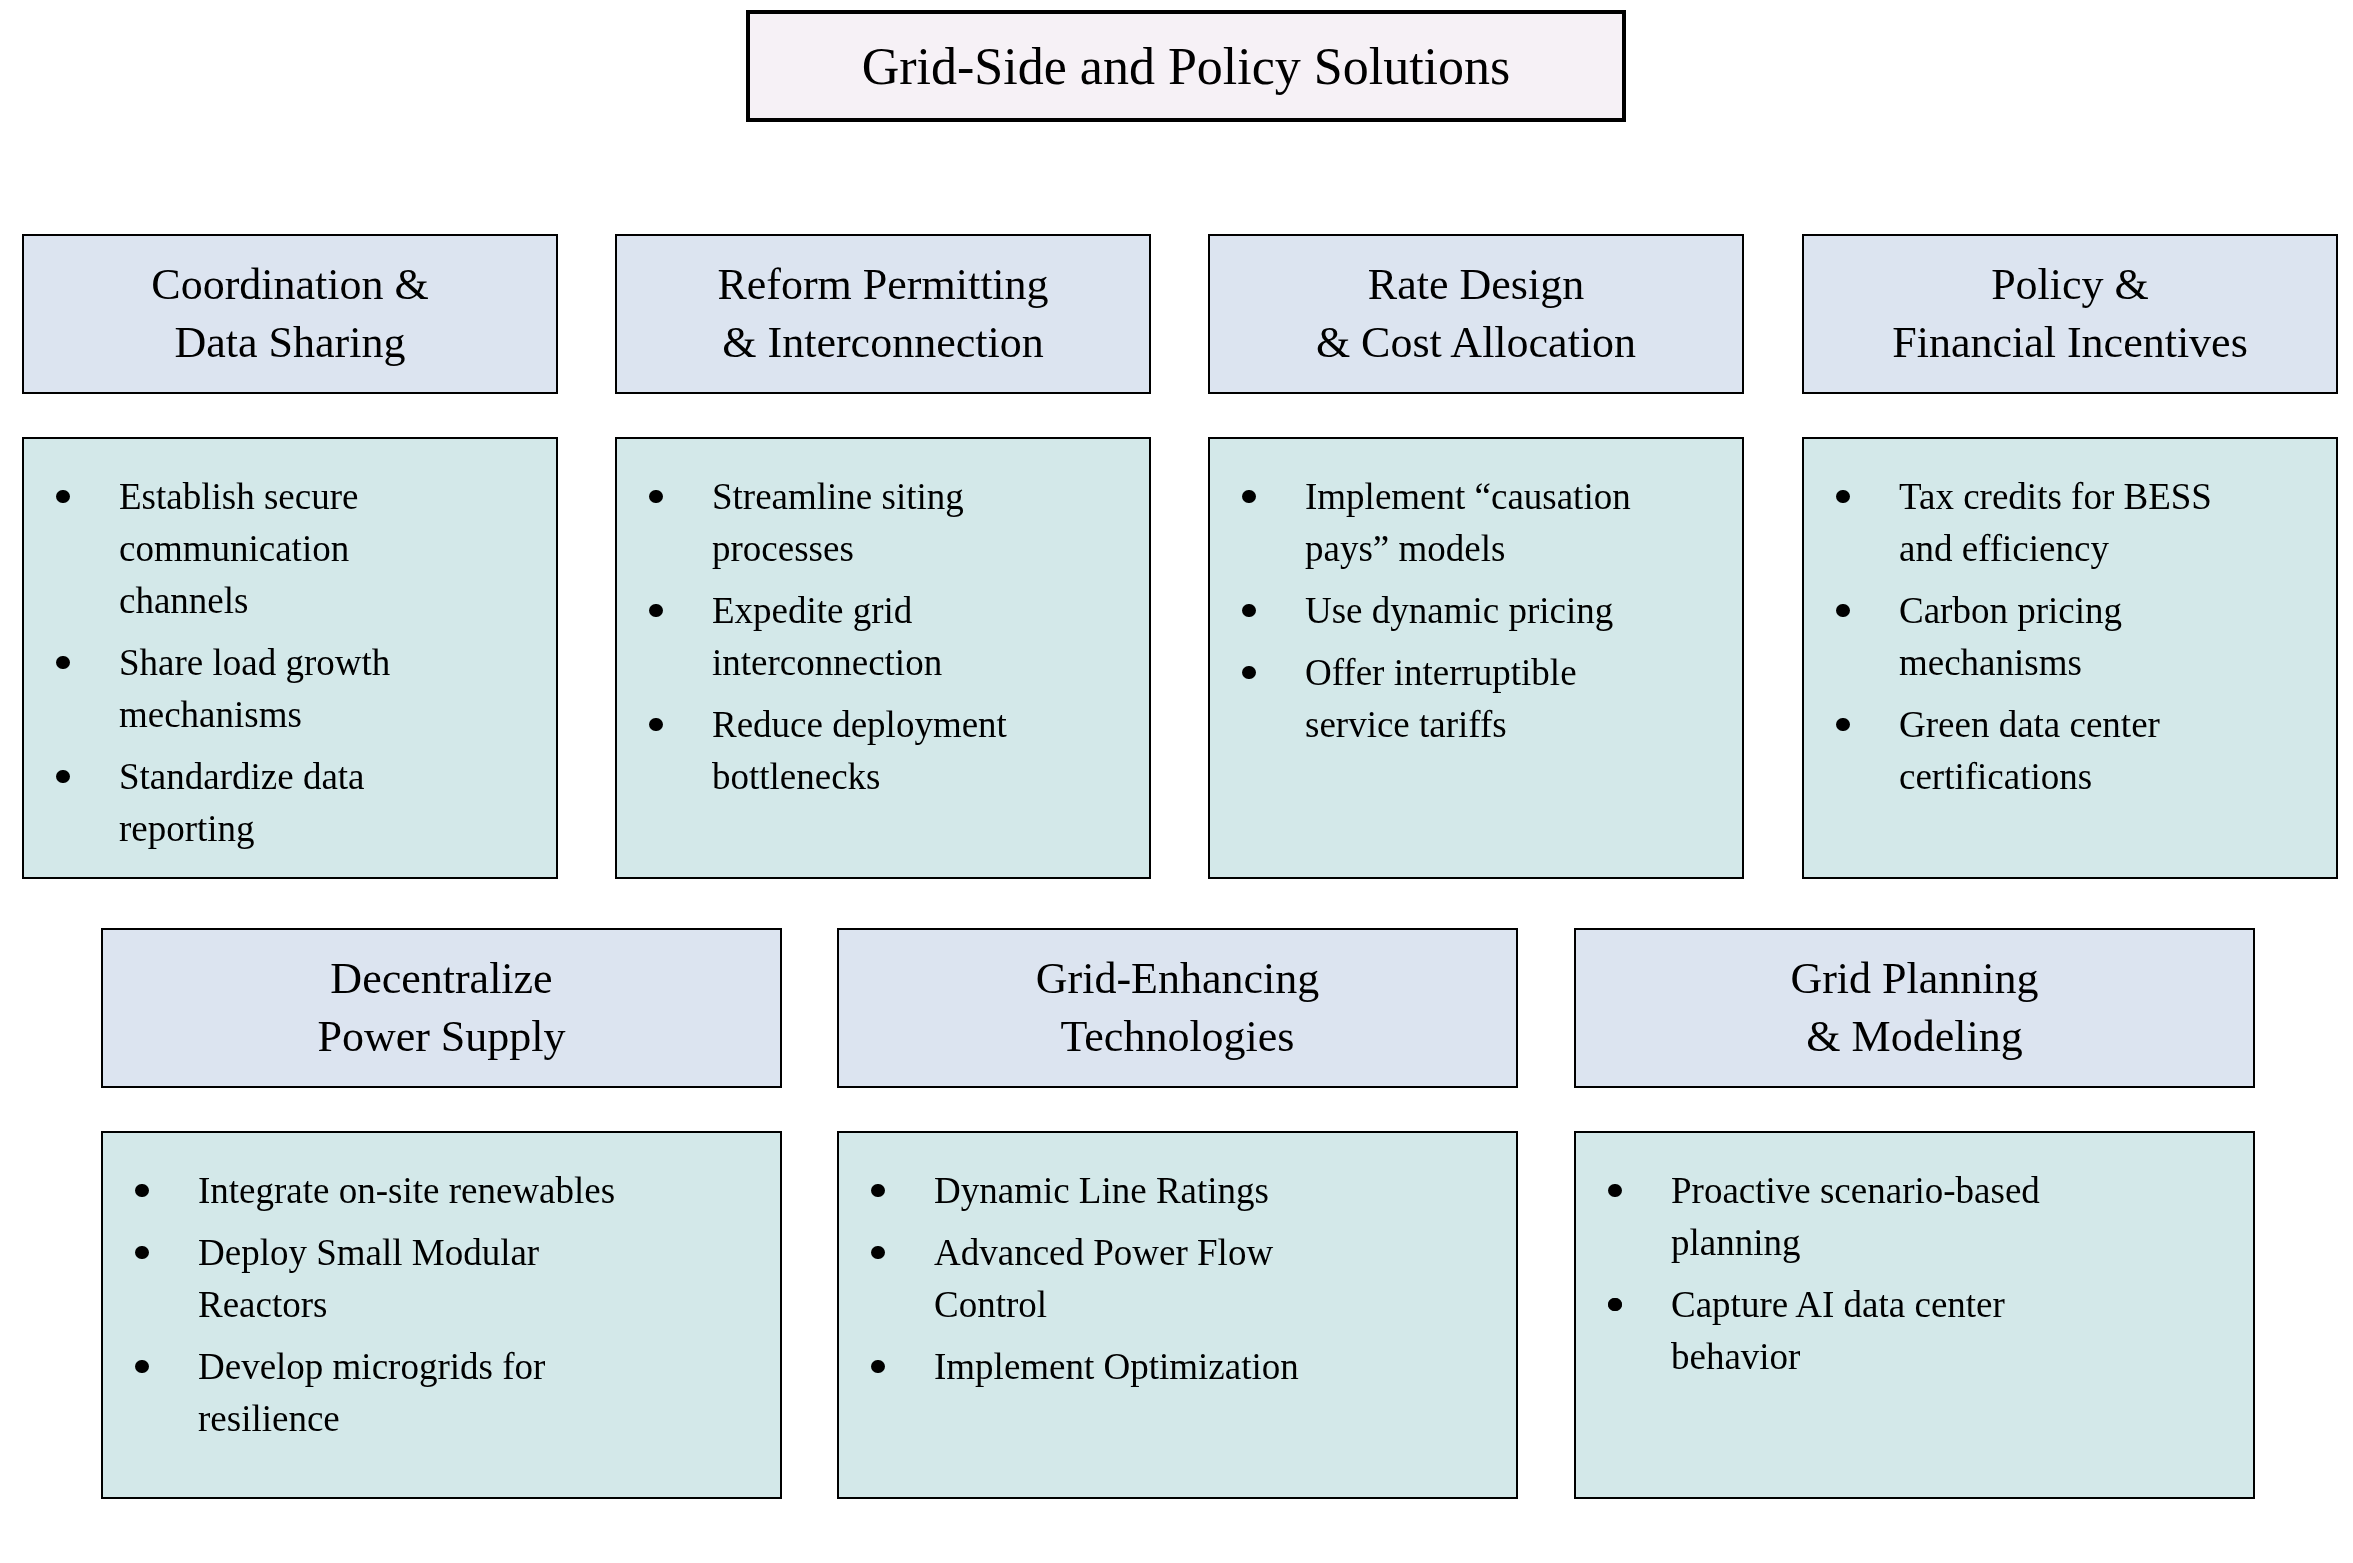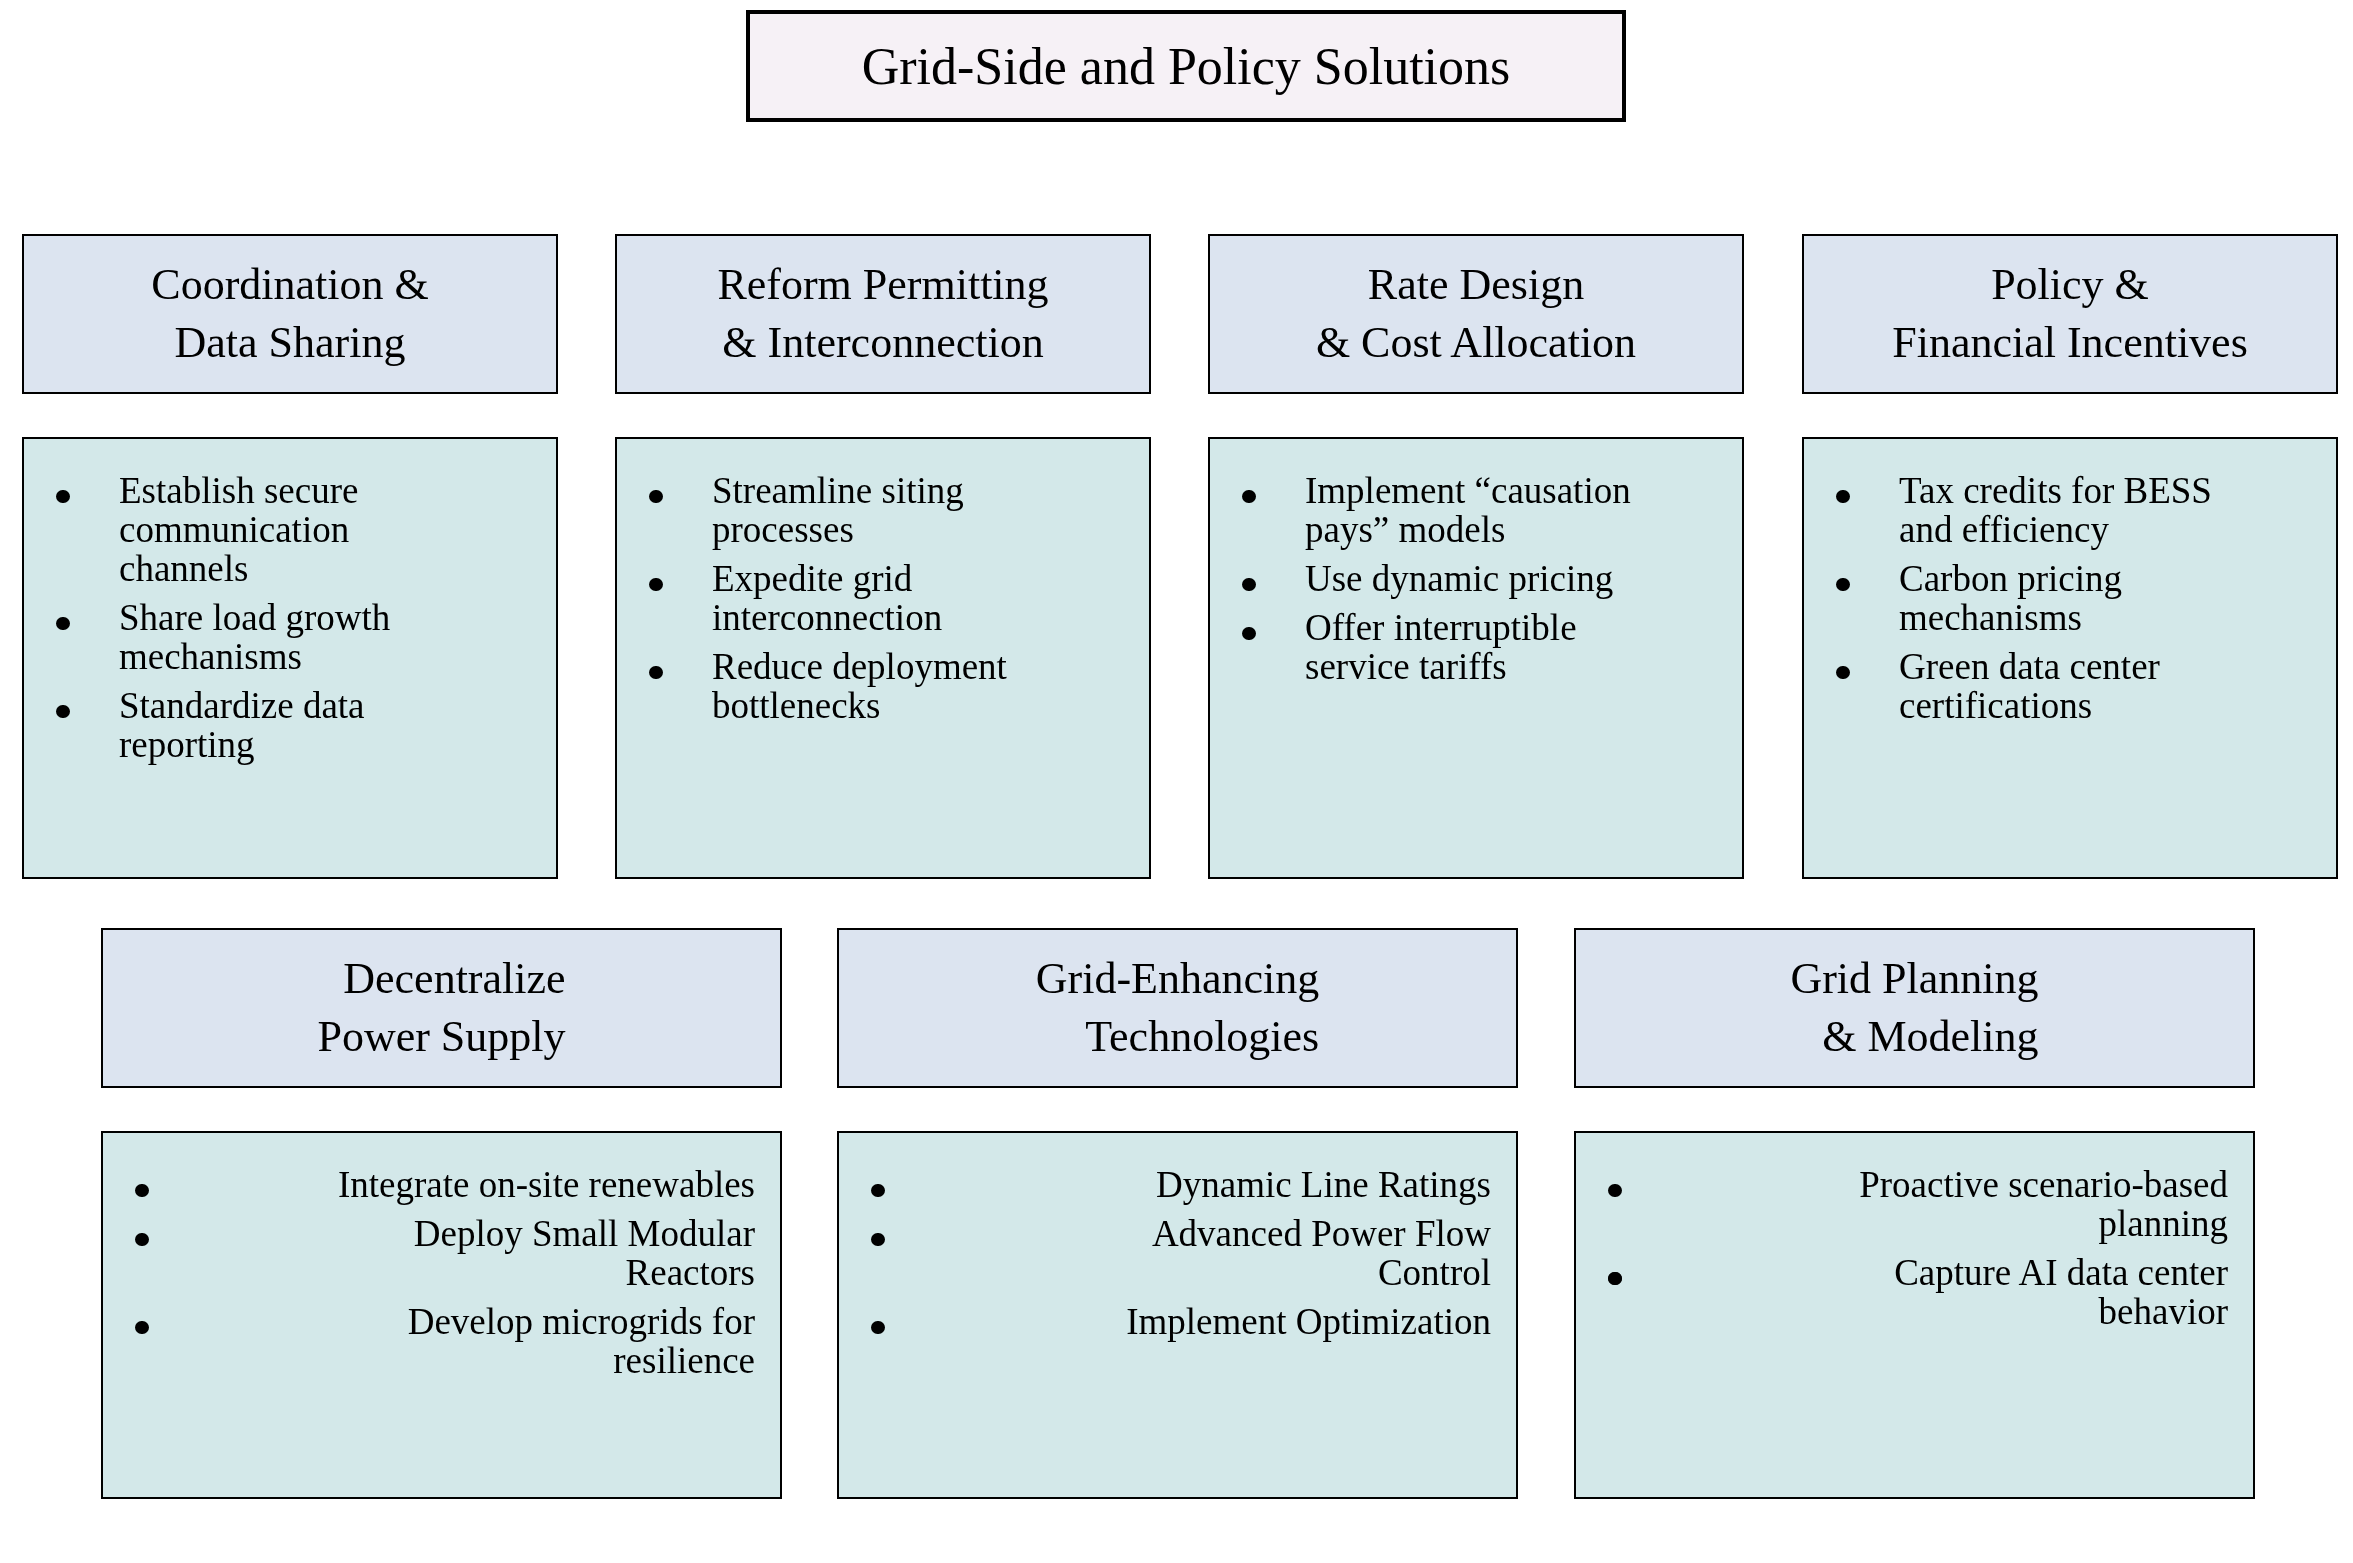--- a/index.html
+++ b/index.html
@@ -36,39 +36,39 @@
   
   .body {
     background: var(--content-bg, #d3e8e9);
     padding: 32px 25px 21.5px 25px;
   }
   .body ul { list-style: none; margin: 0; padding: 0; }
   .body li {
     position: relative;
     padding-left: 70px;
     font-size: 37px;
-    line-height: 39px;
+    line-height: 52px;
     margin-bottom: 10px;
   }
   .body li:last-child { margin-bottom: 0; }
   .dot {
     position: absolute; left: 7.2px; top: 18.6px;
     width: 13.6px; height: 13.6px; border-radius: 50%;
     background: var(--text, #000000);
   }
   .btxt { white-space: pre-line; }
   
   .h-r1 { top: 234px; height: 160px; }
   .b-r1 { top: 437px; height: 442px; }
   .w1   { width: 536px; }
   .x1 { left: 22px; } .x2 { left: 615px; } .x3 { left: 1208px; } .x4 { left: 1802px; }
   
   .h-r2 { top: 928px; height: 160px; }
   .b-r2 { top: 1131px; height: 368px; }
-  .w2   { width: 681px; text-align: right; }
+  .w2   { width: 681px; }
   .y1 { left: 101px; } .y2 { left: 837px; } .y3 { left: 1574px; }
 </style>
 </head>
 <body>
 
 <main class="canvas">
 
   <div class="box title-box">
     <span>Grid-Side and Policy Solutions</span>
   </div>

